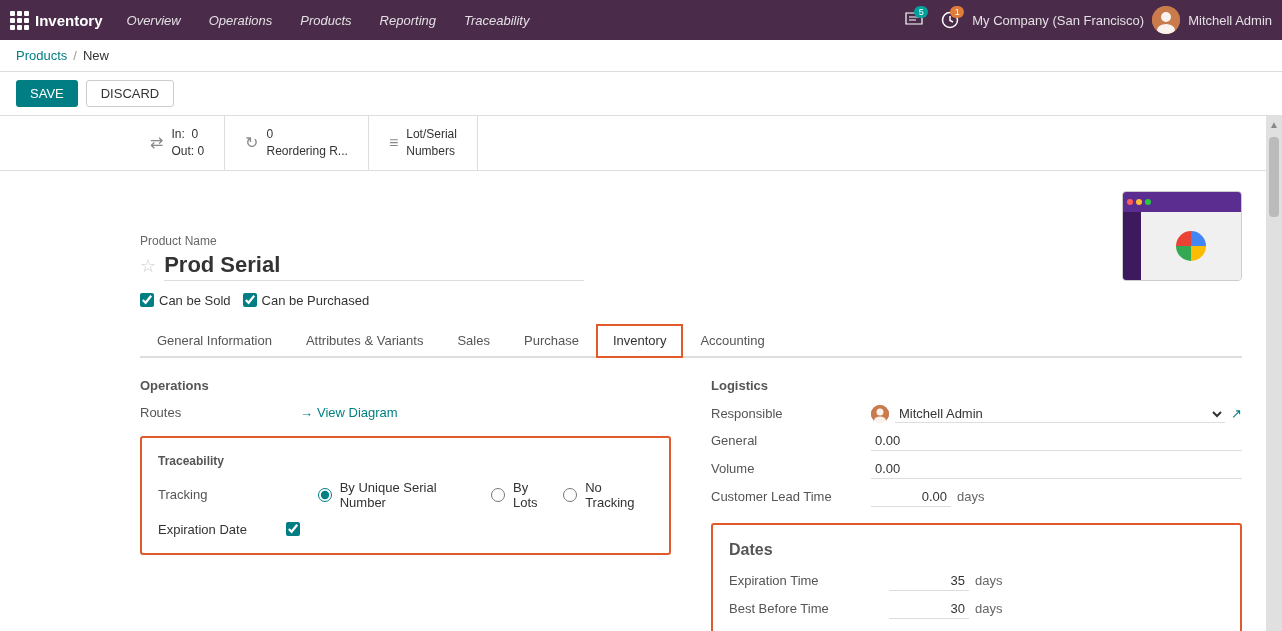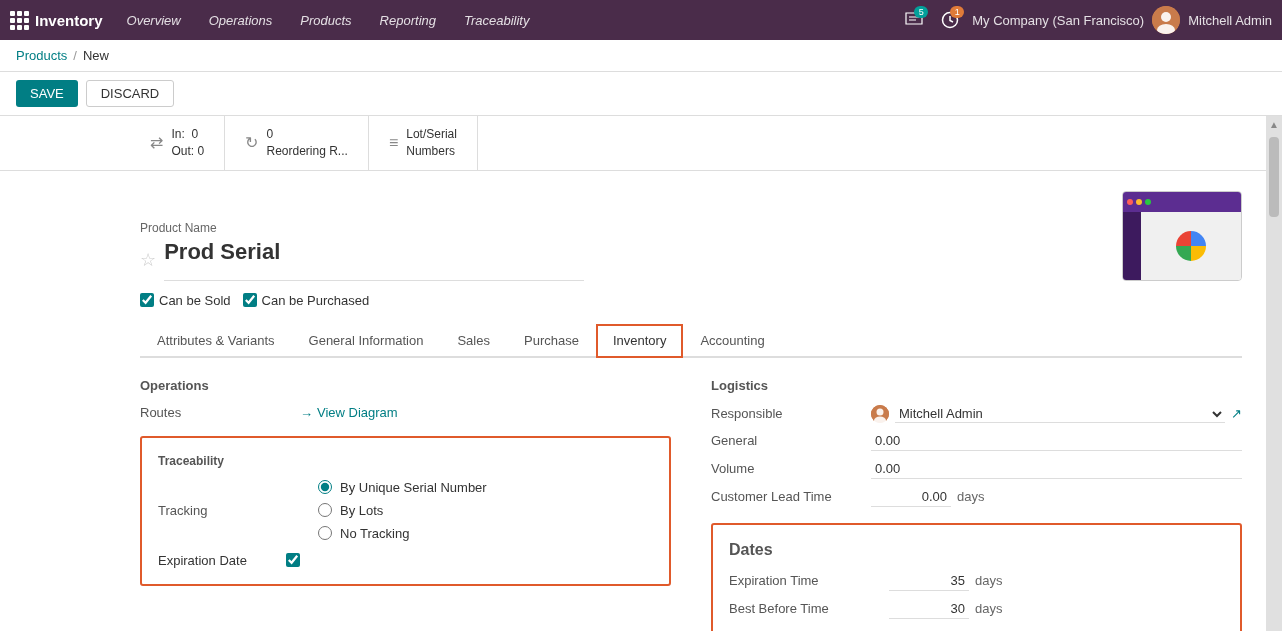--- a/index.html
+++ b/index.html
@@ -91,21 +91,21 @@
     }
 
     
     .product-header { display: flex; align-items: flex-end; justify-content: space-between; margin-bottom: 12px; }
     .product-header-left {}
     .product-name-label { font-size: 12px; color: #666; margin-bottom: 4px; }
     .product-name-row { display: flex; align-items: center; gap: 8px; }
     .star-icon { color: #ccc; font-size: 18px; cursor: pointer; }
     .product-name-input {
       font-size: 22px; font-weight: bold; border: none; border-bottom: 1px solid #ddd;
-      outline: none; color: #333; width: 420px; padding-bottom: 15px;
+      outline: none; color: #333; width: 420px; padding-bottom: 2px;
     }
 
     
     .checkboxes-row { display: flex; gap: 12px; margin-bottom: 16px; align-items: center; }
     .checkbox-item { display: flex; align-items: center; gap: 5px; font-size: 13px; }
     .checkbox-item input[type="checkbox"] { accent-color: #017e84; width: 14px; height: 14px; }
 
     
     .tabs-bar {
       display: flex; border-bottom: 2px solid #ddd; margin-bottom: 0;
@@ -166,21 +166,21 @@
       flex: 1; border: none; border-bottom: 1px solid #ddd; outline: none;
       font-size: 13px; color: #333; background: transparent; cursor: pointer;
     }
     .external-link-icon { color: #017e84; cursor: pointer; font-size: 13px; }
 
     
     .traceability-box {
       border: 2px solid #e05a2b; border-radius: 3px; padding: 16px; margin-top: 16px;
     }
     .traceability-title { font-size: 12px; font-weight: bold; color: #555; margin-bottom: 12px; }
-    .radio-group { display: flex; flex-direction: column; gap: 8px; }
+    .radio-group { display: flex; gap: 8px; }
     .radio-item { display: flex; align-items: center; gap: 8px; font-size: 13px; }
     .radio-item input[type="radio"] { accent-color: #017e84; width: 14px; height: 14px; }
     .radio-item input[type="radio"]:checked { accent-color: #017e84; }
     .expiration-row { display: flex; align-items: center; gap: 8px; margin-top: 12px; }
     .expiration-label { font-size: 13px; color: #333; width: 120px; }
     .expiration-checkbox { accent-color: #017e84; width: 14px; height: 14px; }
 
     
     .dates-box {
       border: 2px solid #e05a2b; border-radius: 3px; padding: 16px; margin-top: 16px;
@@ -329,22 +329,22 @@
           <input type="checkbox" checked="" style="">
           <span>Can be Sold</span>
         </label>
         <label class="checkbox-item">
           <input type="checkbox" checked="" style="">
           <span>Can be Purchased</span>
         </label>
       </div>
 
       <div class="tabs-bar">
+        <div class="tab">General Information</div>
         <div class="tab">Attributes &amp; Variants</div>
-        <div class="tab">General Information</div>
         <div class="tab">Sales</div>
         <div class="tab">Purchase</div>
         <div class="tab active">Inventory</div>
         <div class="tab">Accounting</div>
       </div>
 
       <div class="form-body">
         <div class="two-col">
 
           <div class="col-left">

